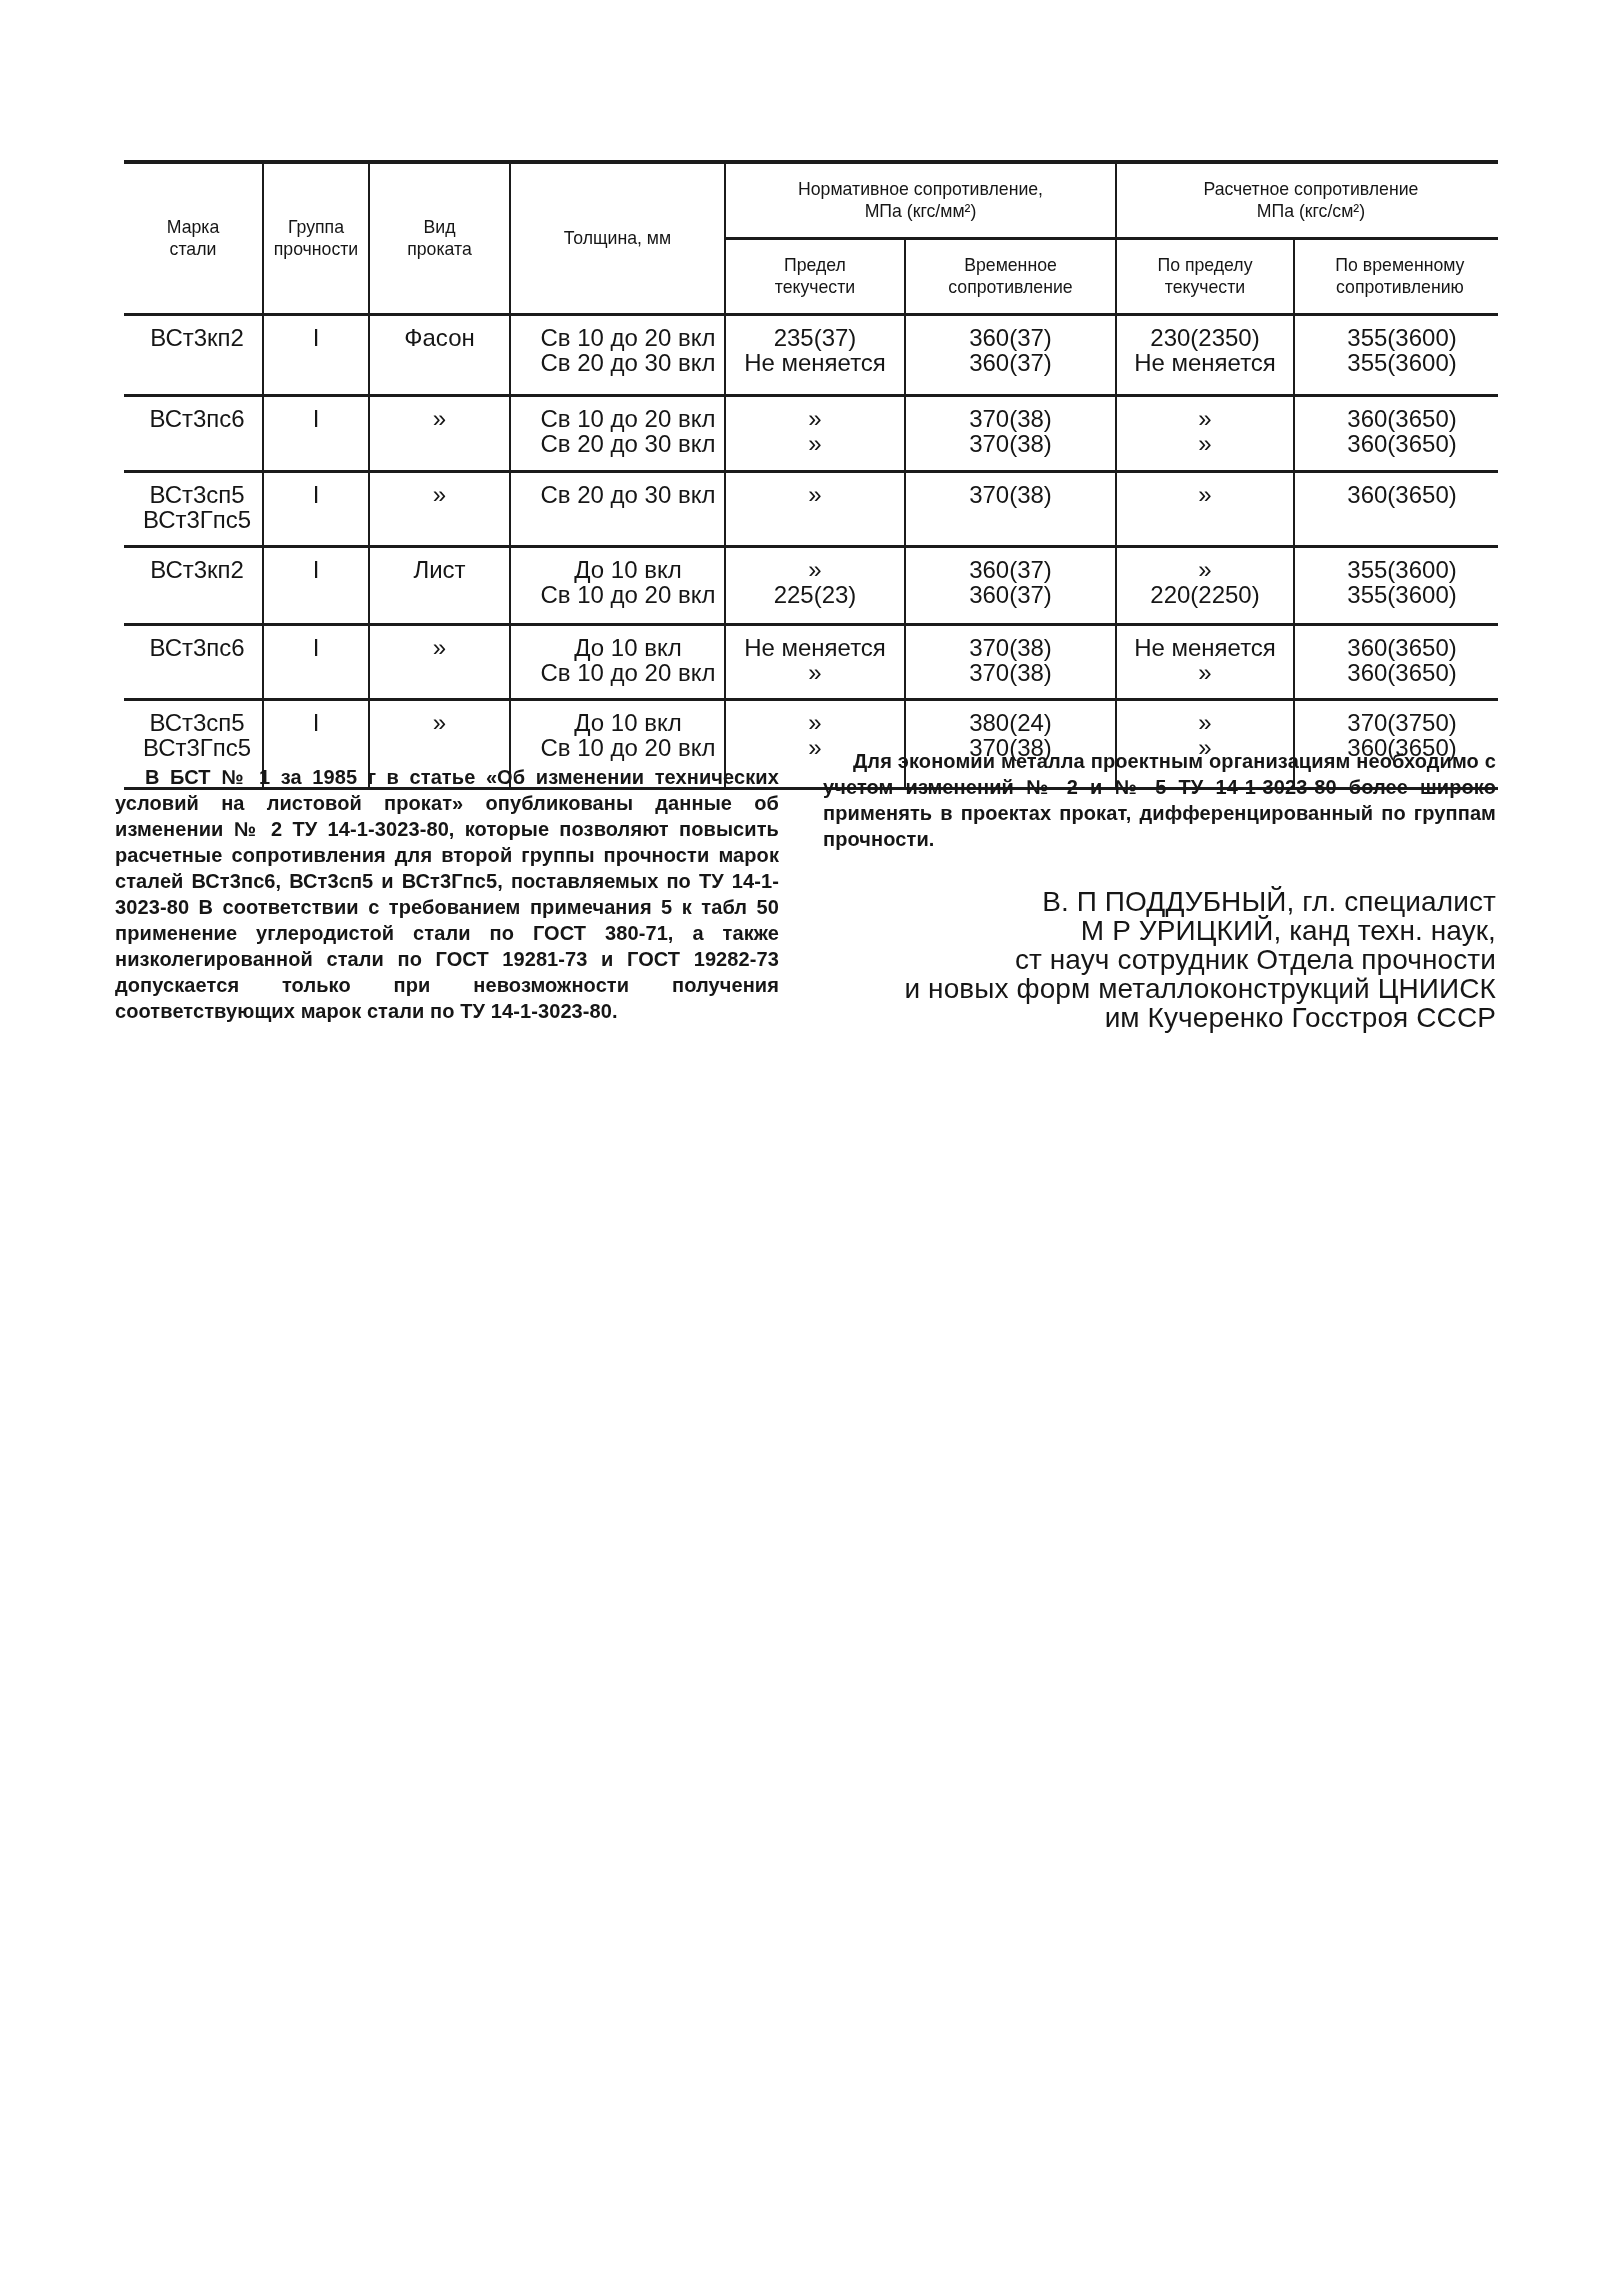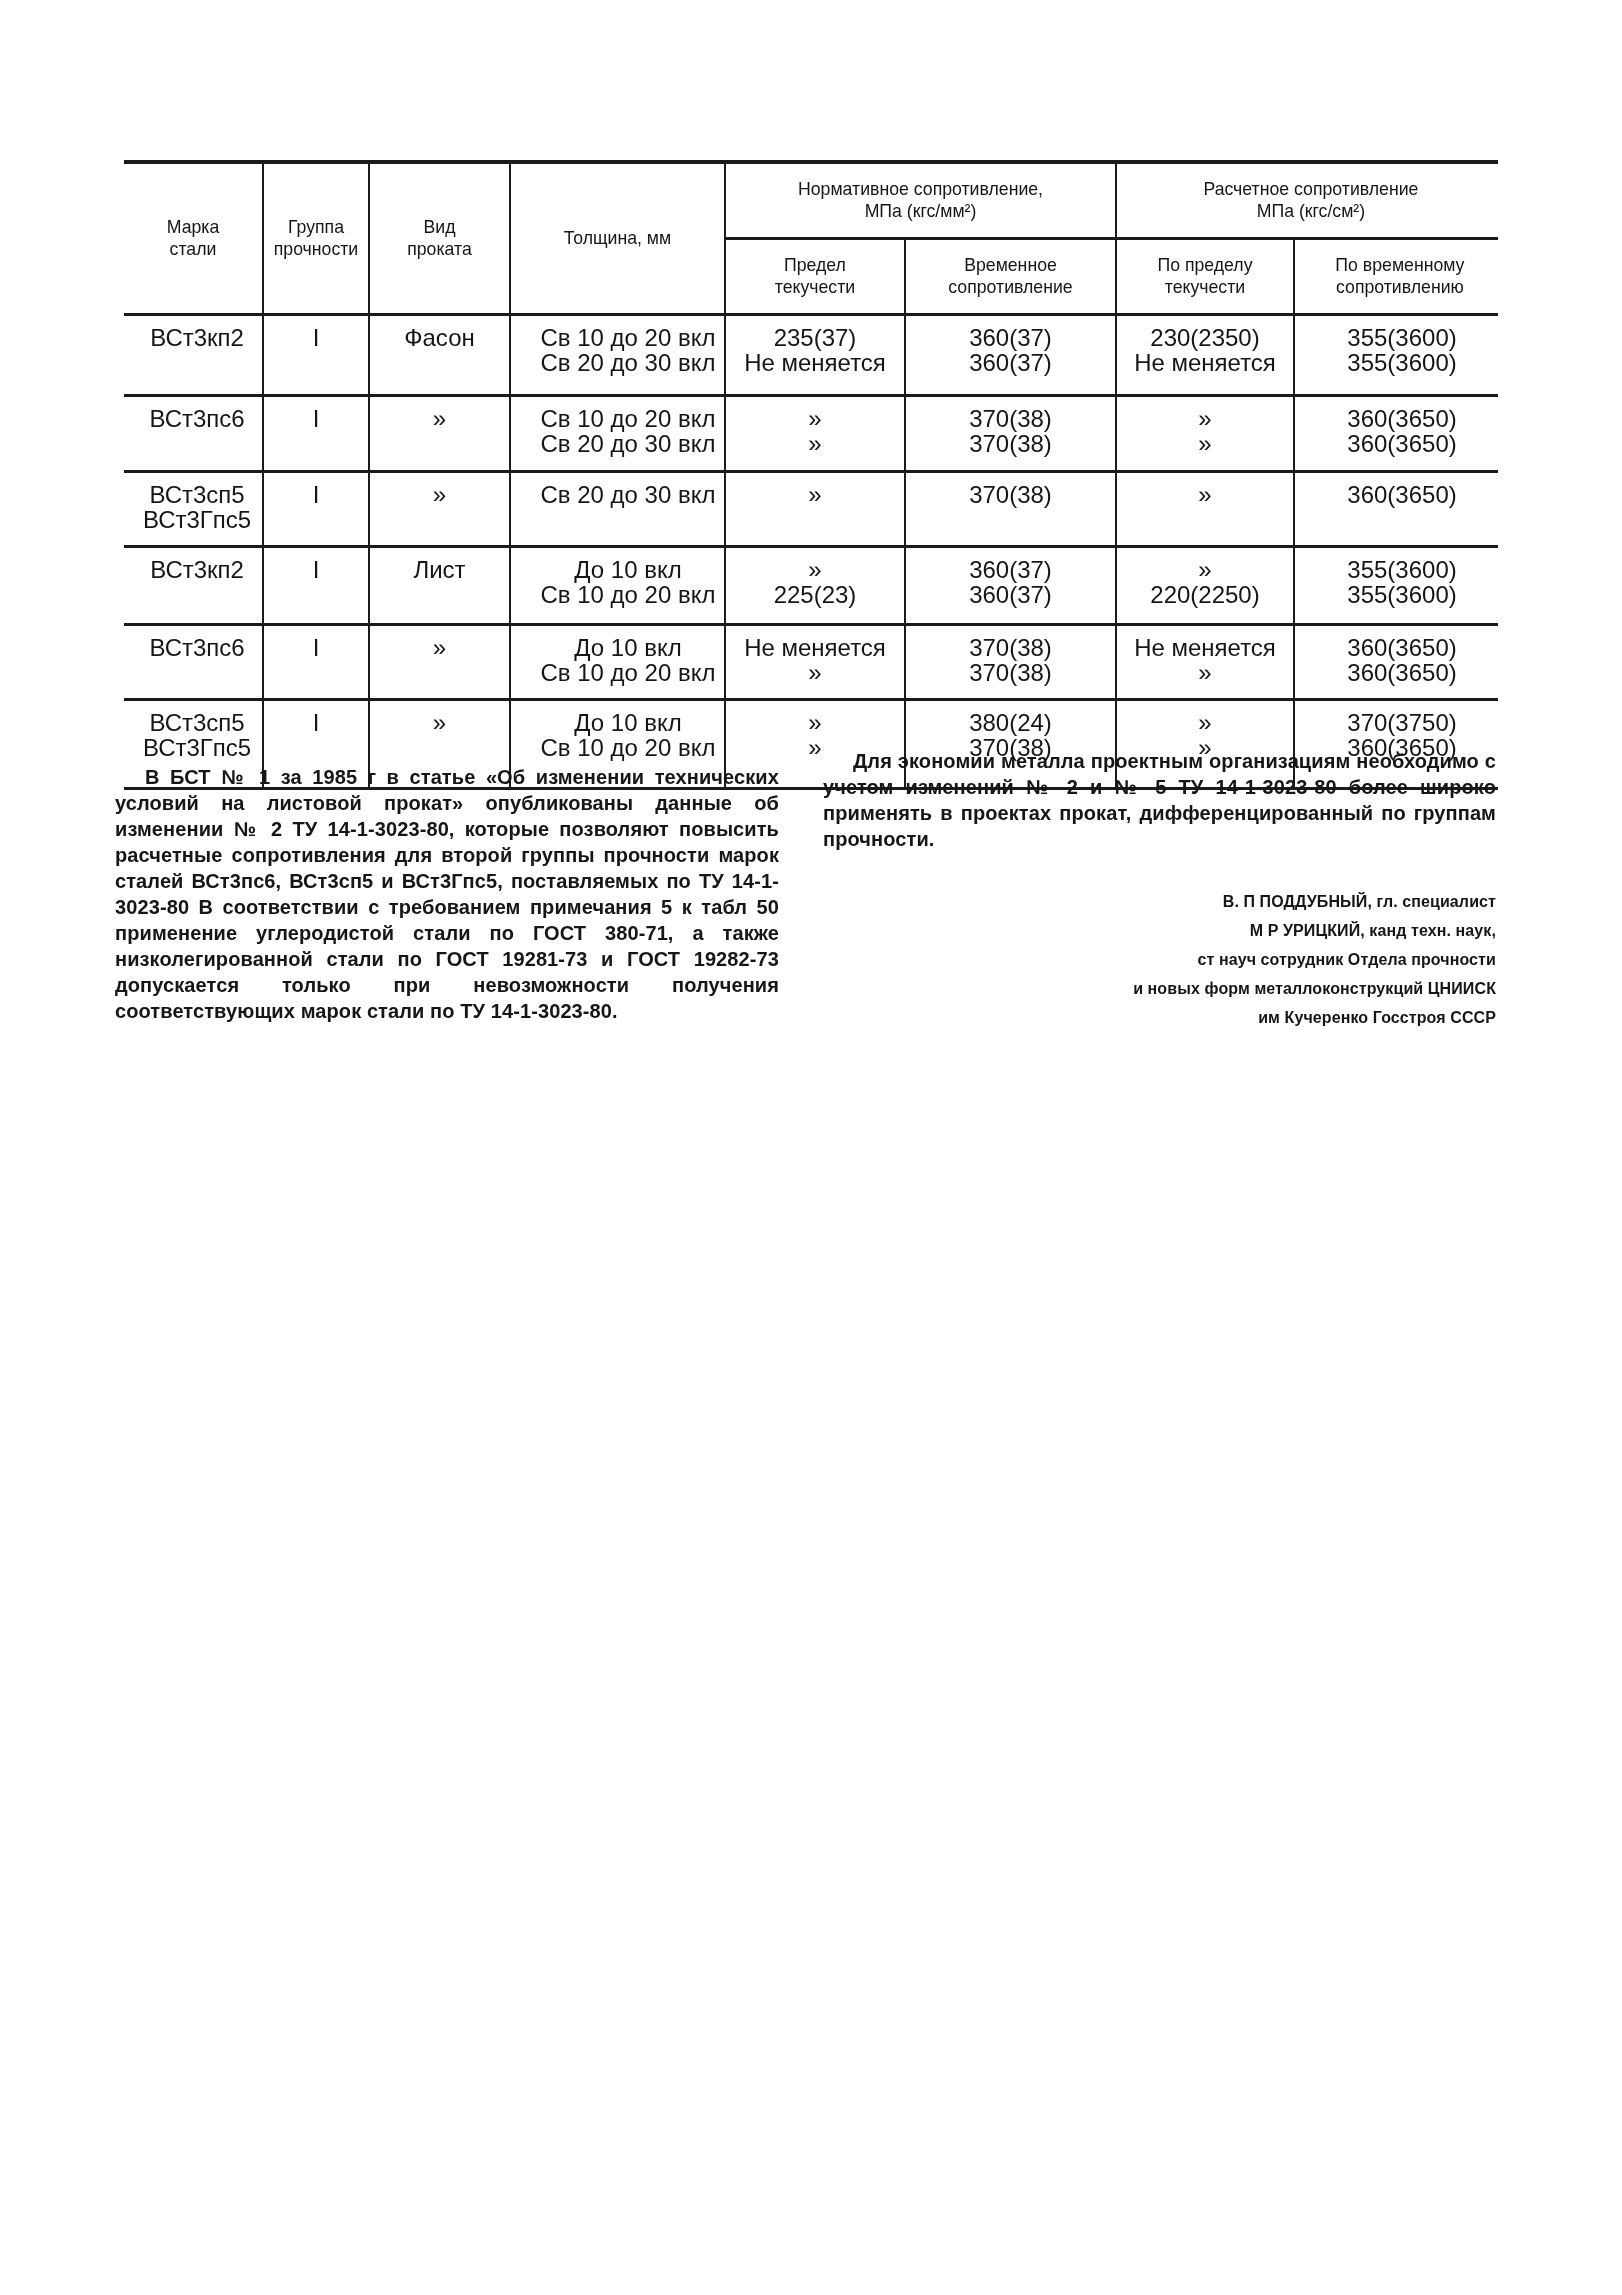--- a/index.html
+++ b/index.html
@@ -60,21 +60,21 @@
   }
   .body-par{
     margin:0;
     font-size:20px; line-height:26px; font-weight:700;
     text-align:justify; text-align-last:left;
     text-indent:30px;
     letter-spacing:0.1px;
   }
   .signature{
     margin-top:35px;
-    font-size:16px; line-height:29px; font-weight:700;
+    font-size:28px; line-height:29px; font-weight:400;
     text-align:right;
     letter-spacing:0.1px;
   }
 </style>
 </head>
 <body>
 
 <div class="page">
 
   <div class="tbl-wrap">

